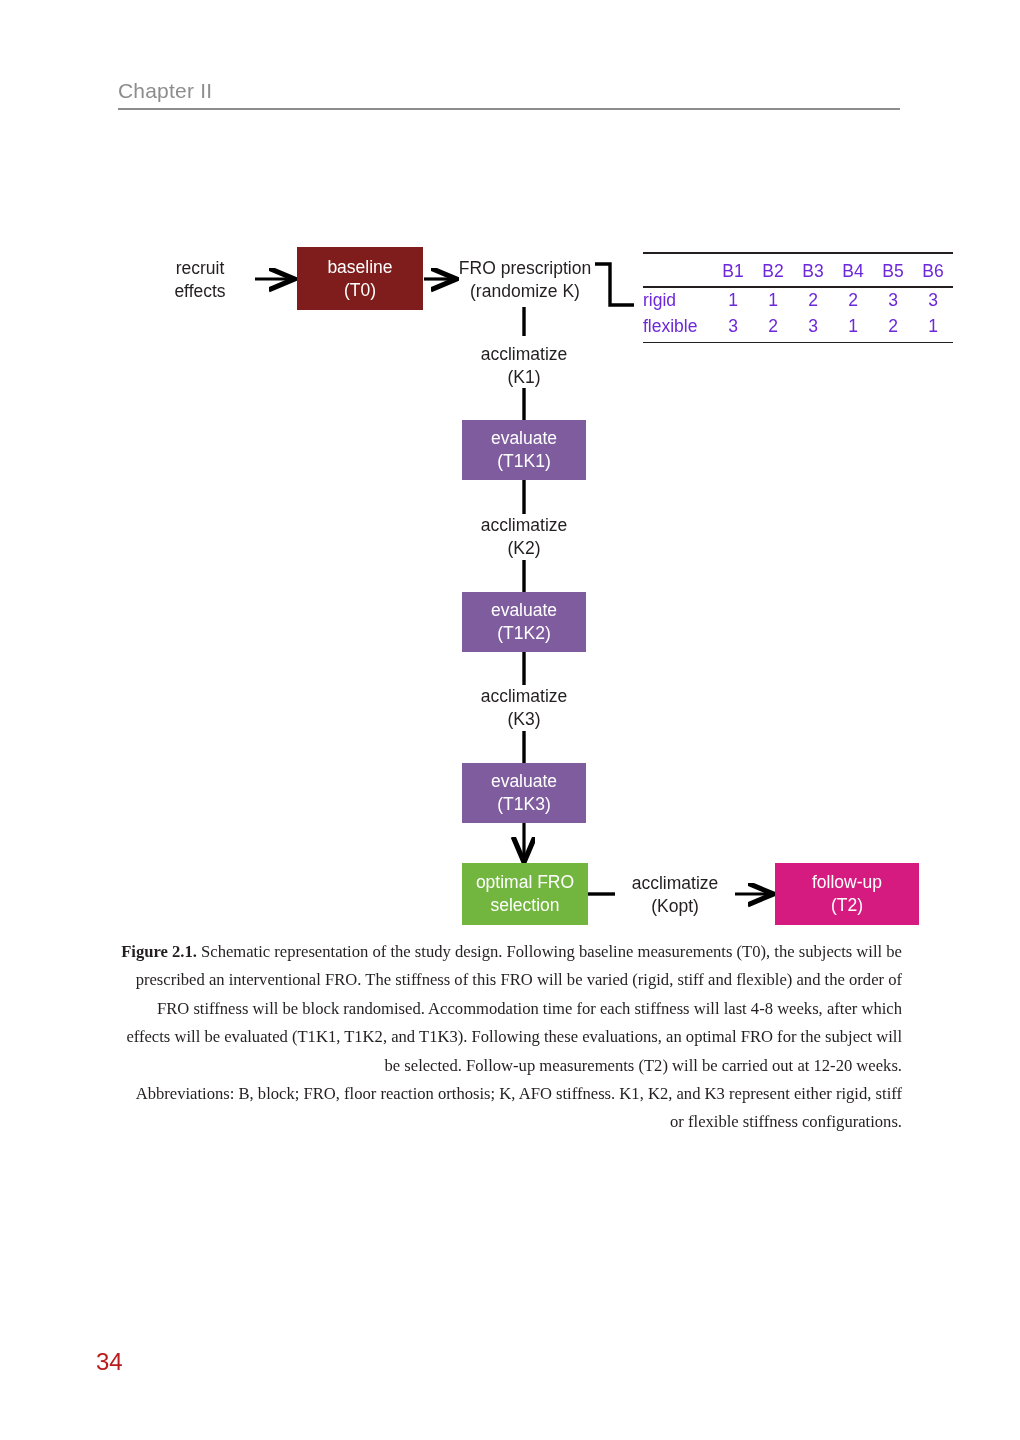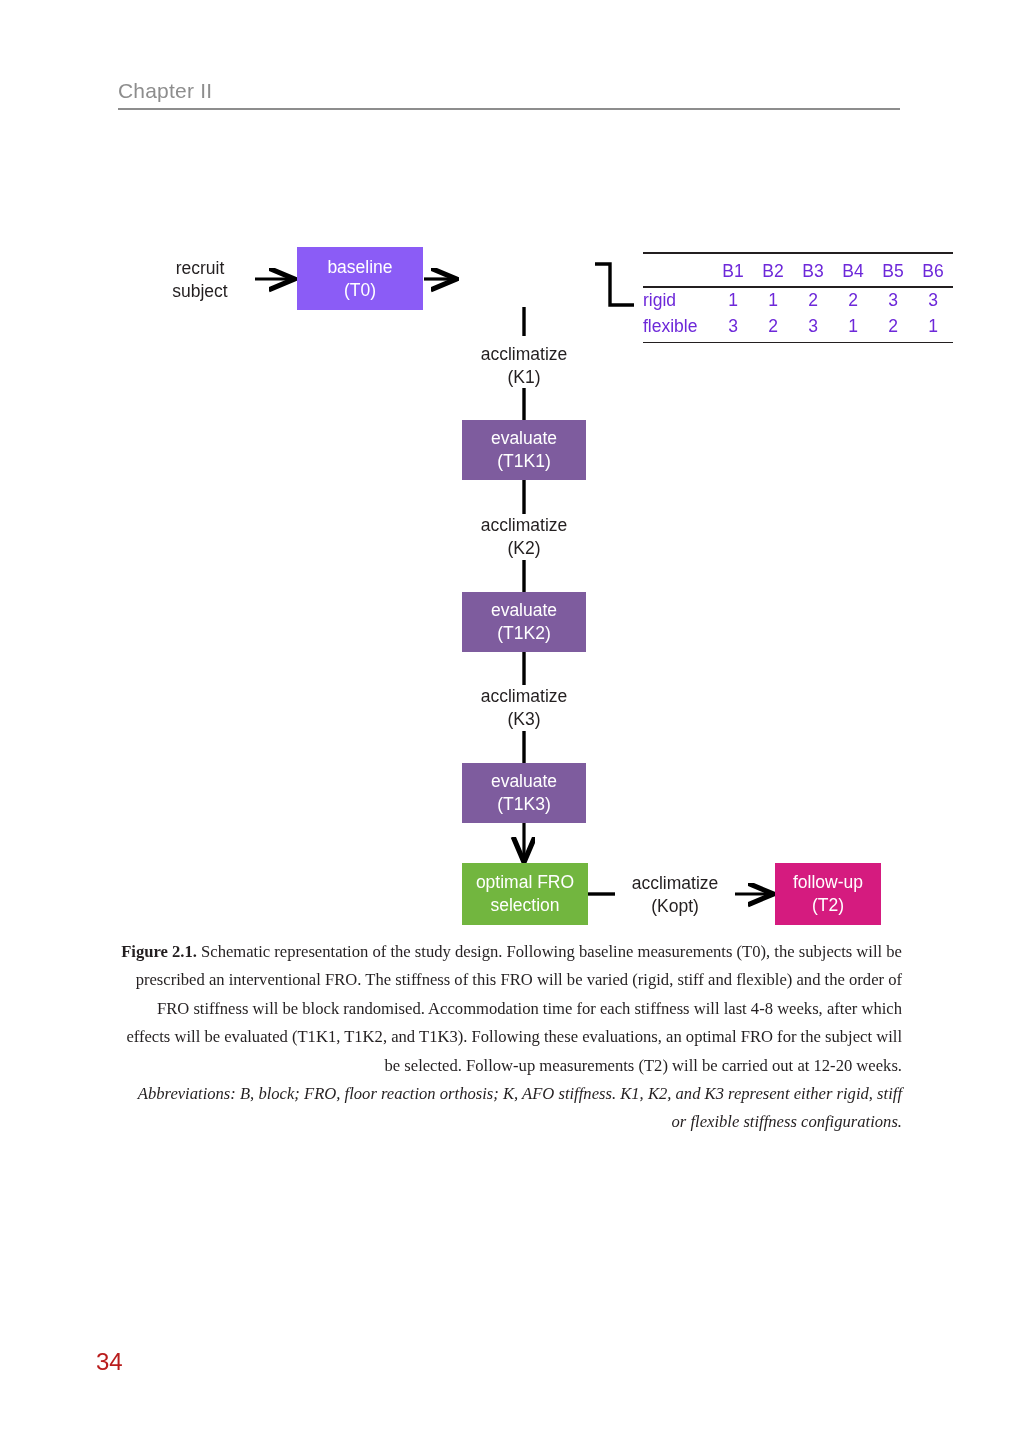--- a/index.html
+++ b/index.html
@@ -112,21 +112,20 @@
     top: 938px;
     width: 784px;
     font-family: "Liberation Serif", serif;
     font-size: 16.6px;
     line-height: 28.4px;
     color: #231f20;
     text-align: right;
   }
   .caption .figlabel { font-weight: bold; }
   .caption .abbr {
-    font-style: italic;
     display: block;
     margin-top: 0;
     margin-left: 11px;
   }
 
   
   .folio {
     position: absolute;
     left: 96px;
     top: 1348px;
@@ -172,28 +171,32 @@
 
     <line x1="512" y1="822" x2="512" y2="861" stroke="#000" stroke-width="3.2" marker-end="url(#arrow)"></line>
 
     <line x1="575" y1="894" x2="603" y2="894" stroke="#000" stroke-width="3.4"></line>
 
     <line x1="723" y1="894" x2="760" y2="894" stroke="#000" stroke-width="3.2" marker-end="url(#arrow)"></line>
   </svg>
 
   <div class="plain" style="left:133px; top:257px; width:110px;">
     <span>recruit</span><br>
-    <span>subject</span>
-  </div>
-
-  <div class="node" style="left:285px; top:247px; width:126px; height:63px; background:#8b5cf6;">
+    <span>effects</span>
+  </div>
+
+  <div class="node" style="left:285px; top:247px; width:126px; height:63px; background:#7f1d1d;">
     <span>baseline</span>
     <span class="l2">(T0)</span>
   </div>
 
+  <div class="plain" style="left:440px; top:257px; width:146px;">
+    <span>FRO prescription</span><br>
+    <span>(randomize K)</span>
+  </div>
 
   <div class="plain" style="left:437px; top:343px; width:150px;">
     <span>acclimatize</span><br>
     <span>(K1)</span>
   </div>
 
   <div class="node" style="left:450px; top:420px; width:124px; height:60px; background:#7e5c9e;">
     <span>evaluate</span>
     <span class="l2">(T1K1)</span>
   </div>
@@ -221,21 +224,21 @@
   <div class="node" style="left:450px; top:863px; width:126px; height:62px; background:#72b63f;">
     <span>optimal FRO</span>
     <span class="l2">selection</span>
   </div>
 
   <div class="plain" style="left:600px; top:872px; width:126px;">
     <span>acclimatize</span><br>
     <span>(Kopt)</span>
   </div>
 
-  <div class="node" style="left:763px; top:863px; width:106px; height:62px; background:#d51b7f;">
+  <div class="node" style="left:763px; top:863px; width:144px; height:62px; background:#d51b7f;">
     <span>follow-up</span>
     <span class="l2">(T2)</span>
   </div>
 
   <table class="block-table">
     <thead>
       <tr class="topline">
         <th class="rowhead"></th>
         <th></th>
           <th></th>

